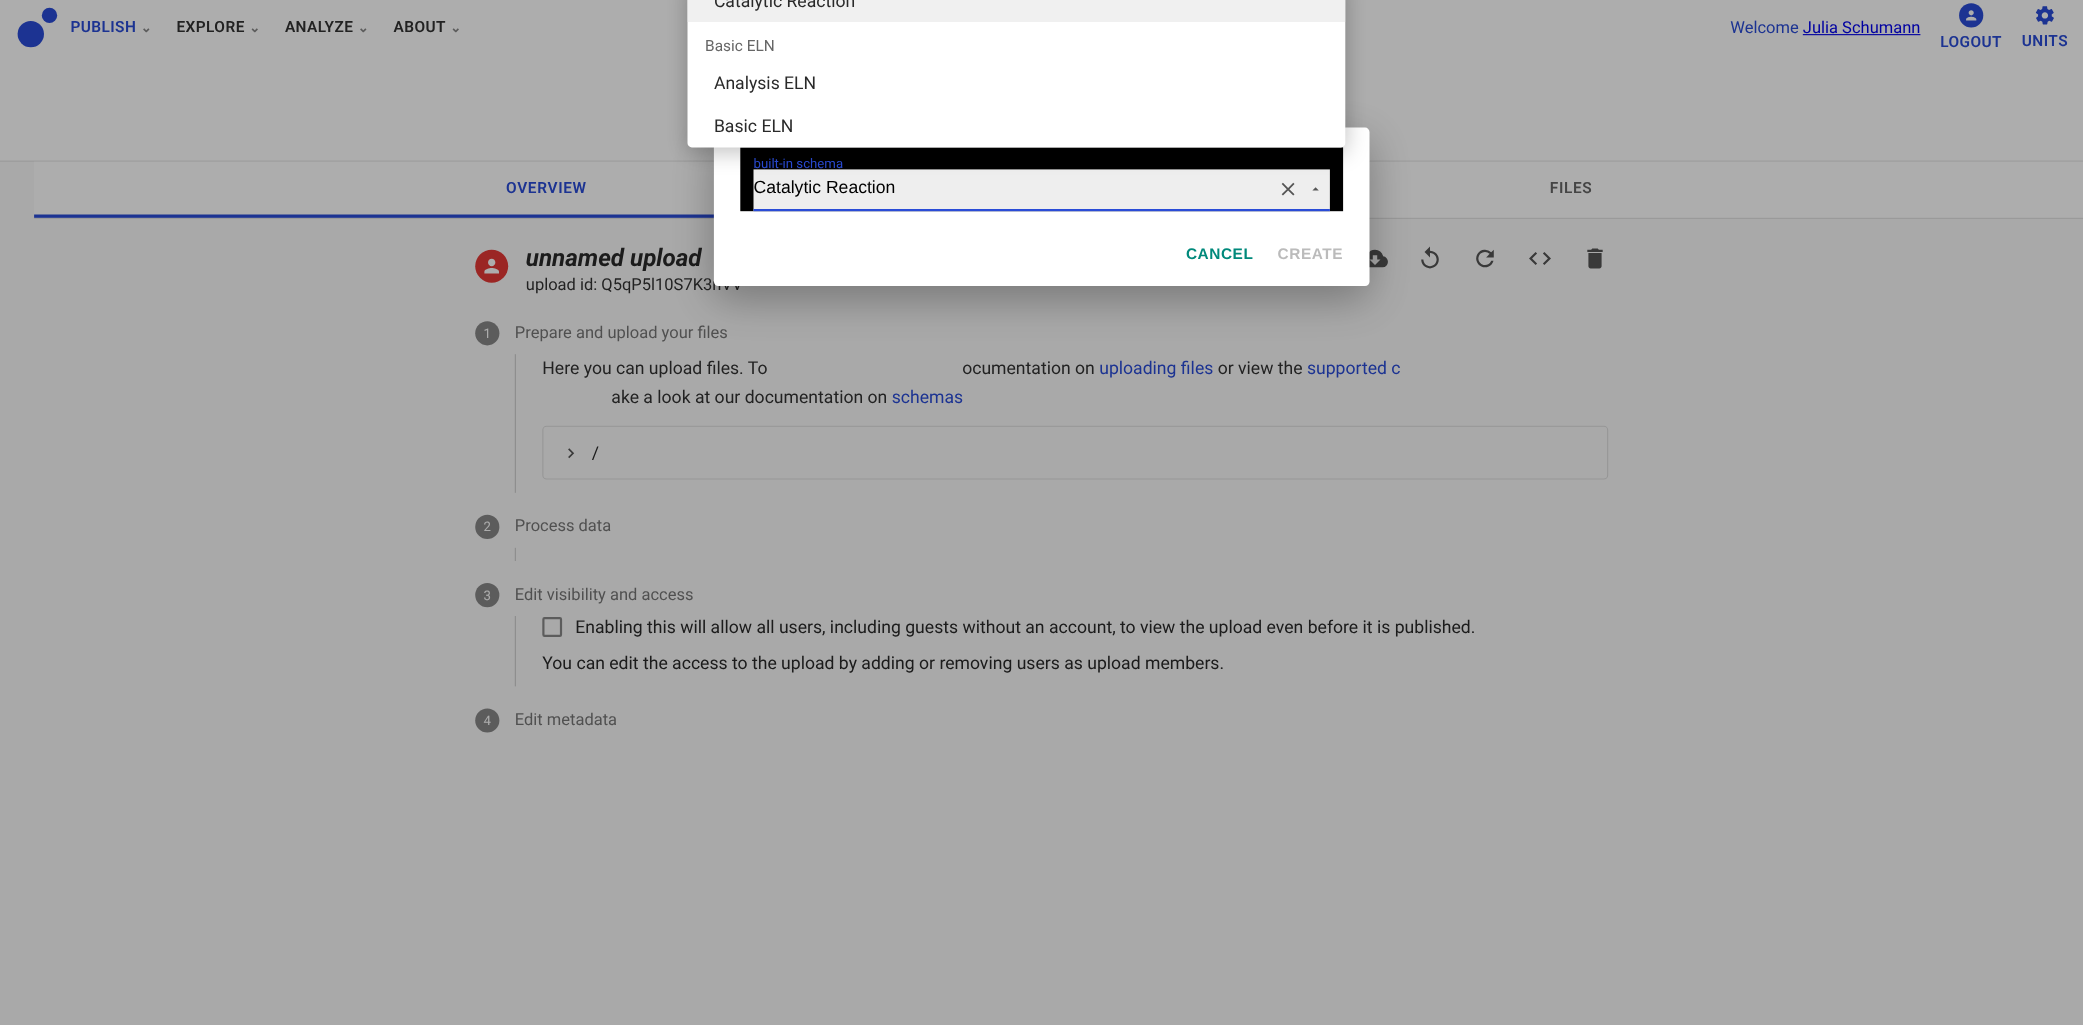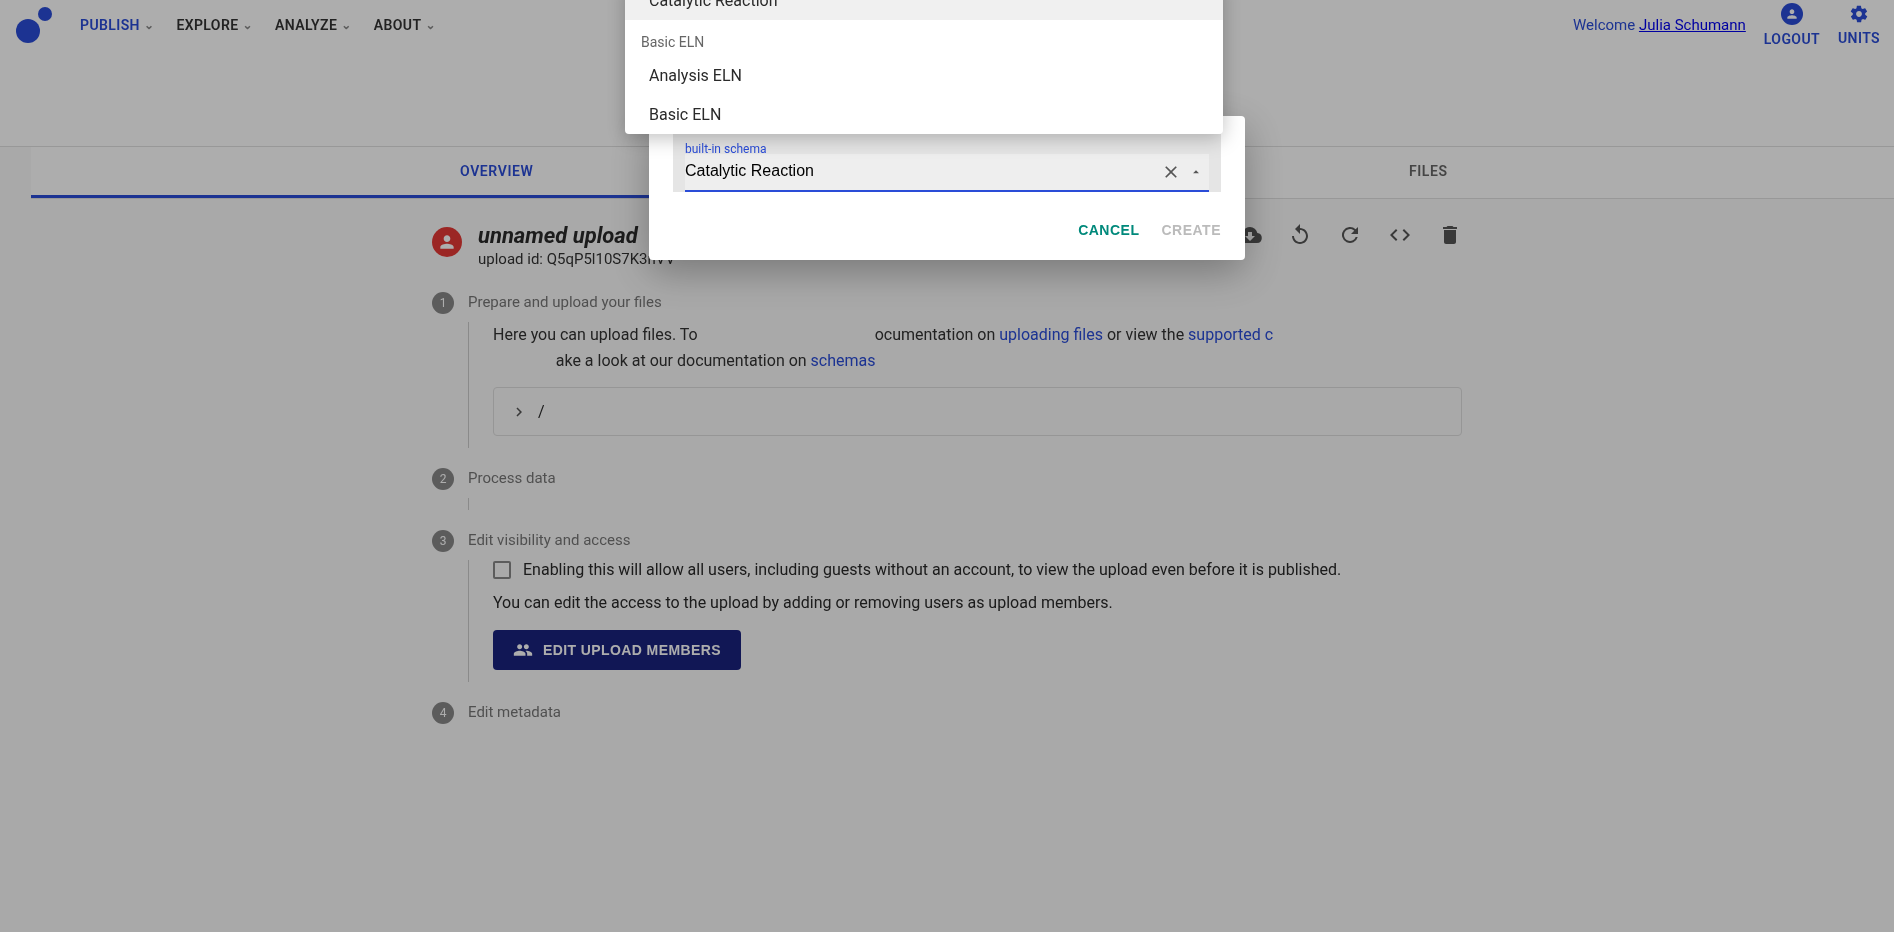--- a/index.html
+++ b/index.html
@@ -3,21 +3,21 @@
 <meta charset="utf-8">
 <style>
   * { box-sizing: border-box; margin: 0; padding: 0; }
   body { font-family: -apple-system, BlinkMacSystemFont, 'Segoe UI', Roboto, sans-serif; background: #fafafa; color: #2a2a2a; overflow: hidden; }
   
   .header { background: #fff; border-bottom: 1px solid #e0e0e0; padding: 8px 14px 0; }
   .header-top { display: flex; align-items: center; justify-content: space-between; height: 34px; }
   .header-left { display: flex; align-items: center; gap: 10px; }
   .logo { width: 40px; height: 40px; position: relative; }
   .logo-svg { width: 40px; height: 40px; }
-  .nav-menu { display: flex; gap: 22px; align-items: center; margin-left: 16px; }
+  .nav-menu { display: flex; gap: 22px; align-items: center; }
   .nav-item { display: flex; align-items: center; gap: 4px; font-size: 14px; font-weight: 600; cursor: pointer; letter-spacing: 0.4px; }
   .nav-item.active { color: #2a4cd7; }
   .nav-item.inactive { color: #333; }
   .chevron-down { font-size: 12px; color: #888; }
   .header-right { display: flex; align-items: center; gap: 18px; }
   .welcome { color: #2a4cd7; font-size: 15px; }
   .welcome .username { text-decoration: underline; }
   .header-btn { display: flex; align-items: center; gap: 6px; color: #2a4cd7; font-weight: 600; font-size: 14px; cursor: pointer; letter-spacing: 0.4px; flex-direction: column; }
   .icon-circle { width: 22px; height: 22px; border-radius: 50%; background: #2a4cd7; display: flex; align-items: center; justify-content: center; color: #fff; font-size: 13px; }
   
@@ -219,45 +219,39 @@
     <div class="step-num">3</div>
     <div class="step-label">Edit visibility and access</div>
   </div>
   <div class="step-body">
     <div class="step-inner">
       <div class="checkbox-row">
         <div class="checkbox"></div>
         <span class="checkbox-label">Enabling this will allow all users, including guests without an account, to view the upload even before it is published.</span>
       </div>
       <div class="access-text">You can edit the access to the upload by adding or removing users as upload members.</div>
-      <button class="btn btn-members">
-        <svg width="20" height="14" viewBox="0 0 24 16" fill="#fff">
-            <path d="M16 7c1.66 0 3-1.34 3-3s-1.34-3-3-3-3 1.34-3 3 1.34 3 3 3zM8 7c1.66 0 3-1.34 3-3S9.66 1 8 1 5 2.34 5 4s1.34 3 3 3zm0 2c-2.33 0-7 1.17-7 3.5V15h14v-2.5C15 10.17 10.33 9 8 9zm8 0c-.29 0-.62.02-.97.05 1.16.84 1.97 1.97 1.97 3.45V15h6v-2.5C23 10.17 18.33 9 16 9z"></path>
-          </svg>
-        <span>EDIT UPLOAD MEMBERS</span>
-      </button>
     </div>
   </div>
 
   <div class="step">
     <div class="step-num">4</div>
     <div class="step-label">Edit metadata</div>
   </div>
 </div>
 
 <div class="overlay">
   <div class="dialog">
     <div class="dropdown-panel" id="dropdown-panel">
         <div class="dd-item highlighted">Catalytic Reaction</div>
         <div class="dd-group-label">Basic ELN</div>
         <div class="dd-item">Analysis ELN</div>
         <div class="dd-item">Basic ELN</div>
       </div>
     <div class="dialog-body">
-      <div style="background:#e5e5e5; padding:8px 12px 0;">
+      <div style="background:#000000; padding:8px 12px 0;">
         <div class="schema-label">built-in schema</div>
         <div class="schema-input-wrap">
           <input class="schema-input" value="Catalytic Reaction" style="">
           <svg class="schema-clear" viewBox="0 0 24 24">
               <path d="M19 6.41L17.59 5 12 10.59 6.41 5 5 6.41 10.59 12 5 17.59 6.41 19 12 13.41 17.59 19 19 17.59 13.41 12z"></path>
             </svg>
           <svg class="schema-caret" viewBox="0 0 24 24">
               <path d="M7 14l5-5 5 5z"></path>
             </svg>
         </div>

